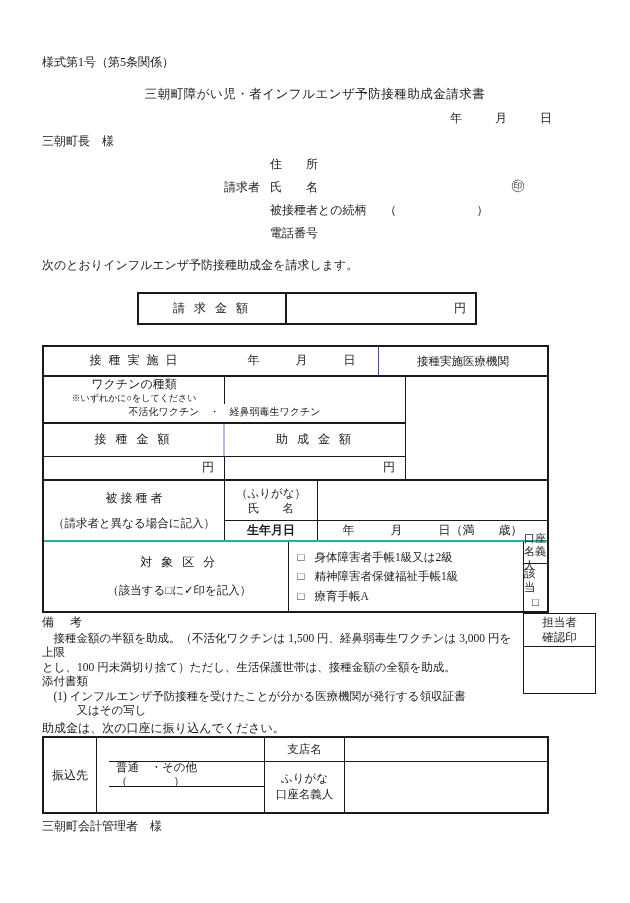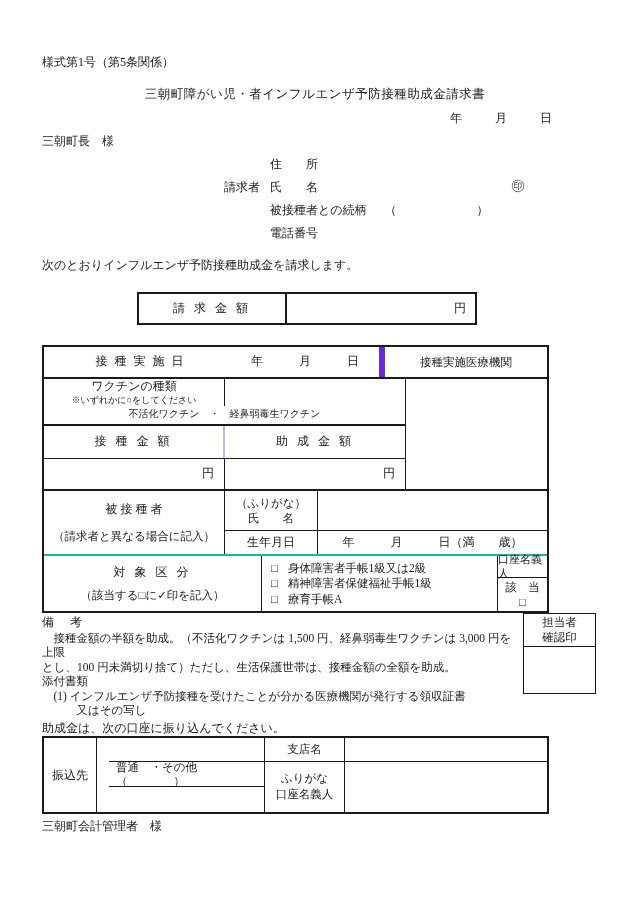--- a/index.html
+++ b/index.html
@@ -29,21 +29,21 @@
   .declaration { left:42px; top:258px; }
 
   
   .claim-box { left:137px; top:292px; width:340px; height:33px; border:2px solid #1a1a1a; display:flex; }
   .claim-box .lbl { width:148px; border-right:2px solid #1a1a1a; display:flex; align-items:center; justify-content:center; letter-spacing:3px; }
   .claim-box .val { flex:1; display:flex; align-items:center; justify-content:flex-end; padding-right:9px; }
 
   
   .mtable { left:42px; top:345px; width:507px; height:268px; border:2px solid #1a1a1a; display:flex; flex-direction:column; }
   .row1 { height:32px; border-bottom:2px solid #1a1a1a; display:flex; }
-  .row1 .left { width:335px; border-right:6px solid #6d28d9; display:flex; align-items:center;margin-left:6px; }
+  .row1 .left { width:335px; border-right:1px solid #6d28d9; display:flex; align-items:center; }
   .row1 .dlabel { width:181px; text-align:center; letter-spacing:2px; }
   .row1 .dval { flex:1; text-align:center; }
   .row1 .inst { flex:1; display:flex; align-items:center; justify-content:center; font-size:11.5px; }
   .band2 { height:114px; border-bottom:2px solid #1a1a1a; display:flex; }
   .band2 .left { width:361px; display:flex; flex-direction:column; }
   .band2 .blank-right { flex:1; border-left:1px solid #1a1a1a; }
   .r2 { height:47px; border-bottom:2px solid #1a1a1a; display:flex;flex-direction:column; }
   .r2 .a { width:181px; border-right:1px solid #1a1a1a; display:flex; flex-direction:column; align-items:center; justify-content:center; }
   .r2 .a .note { font-size:9px; margin-top:1px; }
   .r2 .b { flex:1; display:flex; align-items:center; justify-content:center; font-size:10px; }
@@ -54,24 +54,24 @@
   .r4 .a { width:181px; border-right:1px solid #1a1a1a; display:flex; align-items:center; justify-content:flex-end; padding-right:10px; }
   .r4 .b { flex:1; display:flex; align-items:center; justify-content:flex-end; padding-right:10px; }
   .row5 { height:66px; border-bottom:2px solid #14b8a6; display:flex; }
   .row5 .a { width:181px; border-right:1px solid #1a1a1a; display:flex; flex-direction:column; align-items:center; justify-content:space-evenly; }
   .row5 .a .sub { font-size:11.5px; }
   .row5 .right { flex:1; display:flex; flex-direction:column; }
   .row5 .sub1 { height:40px; border-bottom:1px solid #1a1a1a; display:flex; }
   .row5 .sub1 .fl { width:93px; border-right:1px solid #1a1a1a; display:flex; align-items:center; justify-content:center; text-align:center; font-size:11.5px; line-height:1.3; }
   .row5 .sub1 .fv { flex:1; }
   .row5 .sub2 { flex:1; display:flex; }
-  .row5 .sub2 .bl { width:93px; border-right:1px solid #1a1a1a; display:flex; align-items:center; justify-content:center; }
+  .row5 .sub2 .bl { width:93px; border-right:1px solid #1a1a1a; display:flex; align-items:center; justify-content:center;font-weight:bold; }
   .row5 .sub2 .bv { flex:1; display:flex; align-items:center; justify-content:center; }
   .row6 { flex:1; display:flex; }
-  .row6 .a { width:218px; border-right:1px solid #1a1a1a; display:flex; flex-direction:column; align-items:center; justify-content:space-evenly; }
+  .row6 .a { width:218px; border-right:1px solid #1a1a1a; display:flex; flex-direction:column; align-items:center; justify-content:space-evenly;margin-left:27px; }
   .row6 .a .sub { font-size:11.5px; }
   .row6 .a .main { letter-spacing:3px; }
   .row6 .checks { width:235px; display:flex; flex-direction:column; justify-content:space-evenly; padding:3px 0 3px 9px; font-size:11.5px; }
   .chk-row { display:flex; }
   .chk-row .box { margin-right:10px; }
   .row6 .welfare { flex:1; border-left:1px solid #1a1a1a; display:flex; flex-direction:column; }
   .row6 .welfare .wh { height:22px; border-bottom:1px solid #1a1a1a; display:flex; align-items:center; justify-content:center; font-size:11px; }
   .row6 .welfare .wb { flex:1; display:flex; flex-direction:column; align-items:center; justify-content:space-evenly; padding:2px 0; font-size:11.5px; }
 
   

